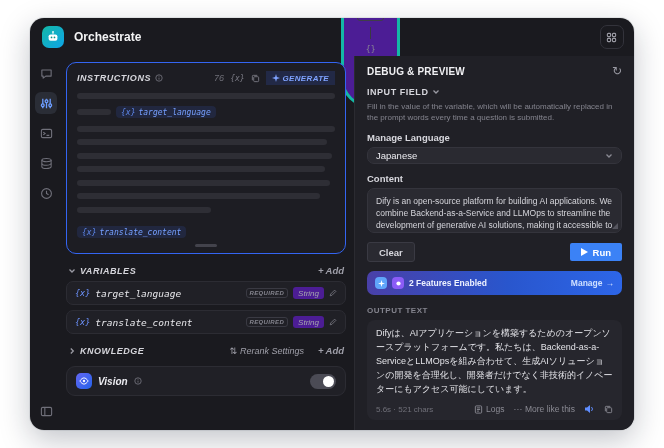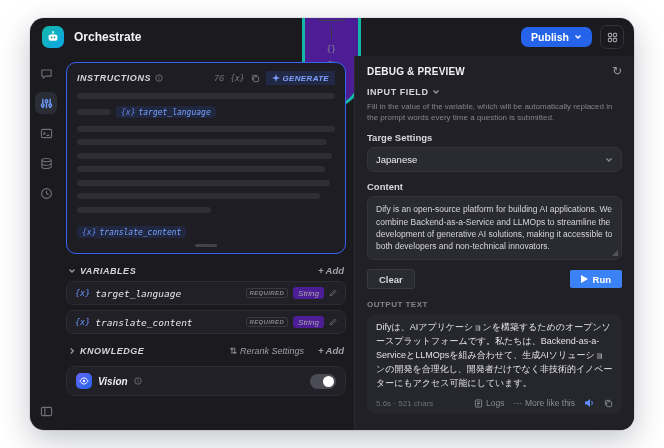--- a/index.html
+++ b/index.html
@@ -130,26 +130,20 @@
       </span>
       <span class="pill-div"></span>
       <span class="pill-ic">
         <svg width="9" height="9" viewBox="0 0 12 12" fill="none" stroke="currentColor" stroke-width="1.2">
             <polyline points="7,2 10,2 10,5"></polyline>
             <polyline points="5,10 2,10 2,7"></polyline>
           </svg>
       </span>
     </div>
 
-    <div class="publish-btn">
-      <span>Publish</span>
-      <svg width="8" height="8" viewBox="0 0 8 8" fill="none" stroke="#fff" stroke-width="1.3">
-          <polyline points="1.5,2.5 4,5 6.5,2.5"></polyline>
-        </svg>
-    </div>
     <div class="sq-btn">
       <svg width="11" height="11" viewBox="0 0 12 12" fill="none" stroke="currentColor" stroke-width="1.2">
           <rect x="1.5" y="1.5" width="3.5" height="3.5" rx="1"></rect>
           <rect x="7" y="1.5" width="3.5" height="3.5" rx="1"></rect>
           <rect x="1.5" y="7" width="3.5" height="3.5" rx="1"></rect>
           <rect x="7" y="7" width="3.5" height="3.5" rx="1"></rect>
         </svg>
     </div>
   </div>
 
@@ -344,21 +338,21 @@
       </div>
 
       <div class="if-row">
         <span class="sec-title">INPUT FIELD</span>
         <svg width="8" height="8" viewBox="0 0 8 8" fill="none" stroke="#9a9aa3" stroke-width="1.3">
             <polyline points="1.5,2.5 4,5 6.5,2.5"></polyline>
           </svg>
       </div>
       <div class="if-desc">Fill in the value of the variable, which will be automatically replaced in the prompt words every time a question is submitted.</div>
 
-      <div class="fld-label">Targe Settings</div>
+      <div class="fld-label">Manage Language</div>
       <div class="select">
         <span>Japanese</span>
         <span class="chev">
           <svg width="8" height="8" viewBox="0 0 8 8" fill="none" stroke="currentColor" stroke-width="1.3">
               <polyline points="1.5,2.5 4,5 6.5,2.5"></polyline>
             </svg>
         </span>
       </div>
 
       <div class="fld-label">Content</div>
@@ -367,20 +361,37 @@
       <div class="btn-row">
         <span class="clear-btn">Clear</span>
         <span class="run-btn">
           <svg width="7" height="8" viewBox="0 0 7 8">
               <polygon points="0,0 7,4 0,8" fill="#fff"></polygon>
             </svg>
           <span>Run</span>
         </span>
       </div>
 
+      <div class="features-bar">
+        <span class="feat-ic" style="background:#60a5fa">
+          <svg width="7" height="7" viewBox="0 0 10 10">
+              <path d="M5 0 6.1 3.9 10 5 6.1 6.1 5 10 3.9 6.1 0 5 3.9 3.9Z" fill="#fff"></path>
+            </svg>
+        </span>
+        <span class="feat-ic" style="background:#8b5cf6">
+          <svg width="7" height="7" viewBox="0 0 10 10">
+              <circle cx="5" cy="5" r="3" fill="#fff"></circle>
+            </svg>
+        </span>
+        <span class="features-text">2 Features Enabled</span>
+        <span class="manage">
+          <span>Manage</span>
+            <span>→</span>
+        </span>
+      </div>
 
       <div class="out-title">OUTPUT TEXT</div>
       <div class="out-card">
         <div class="out-text">Difyは、AIアプリケーションを構築するためのオープンソースプラットフォームです。私たちは、Backend-as-a-ServiceとLLMOpsを組み合わせて、生成AIソリューションの開発を合理化し、開発者だけでなく非技術的イノベーターにもアクセス可能にしています。</div>
         <div class="out-foot">
           <span class="out-meta">5.6s · 521 chars</span>
           <span class="foot-btn">
             <svg width="9" height="9" viewBox="0 0 10 10" fill="none" stroke="currentColor" stroke-width="1">
                 <rect x="1.5" y="1" width="7" height="8" rx="1"></rect>
                 <line x1="3.2" y1="3.2" x2="6.8" y2="3.2"></line>

